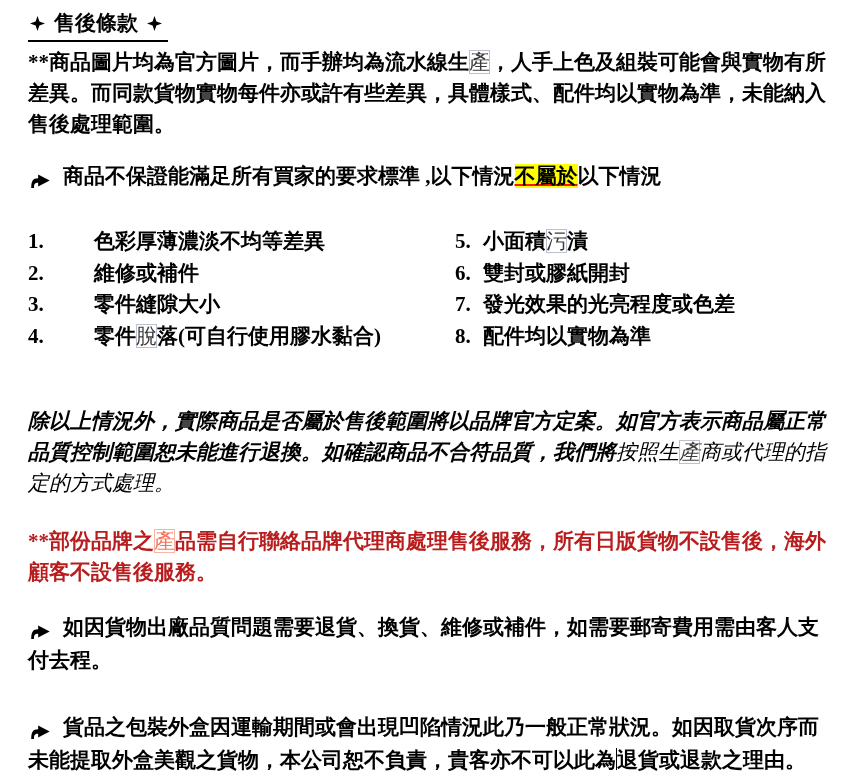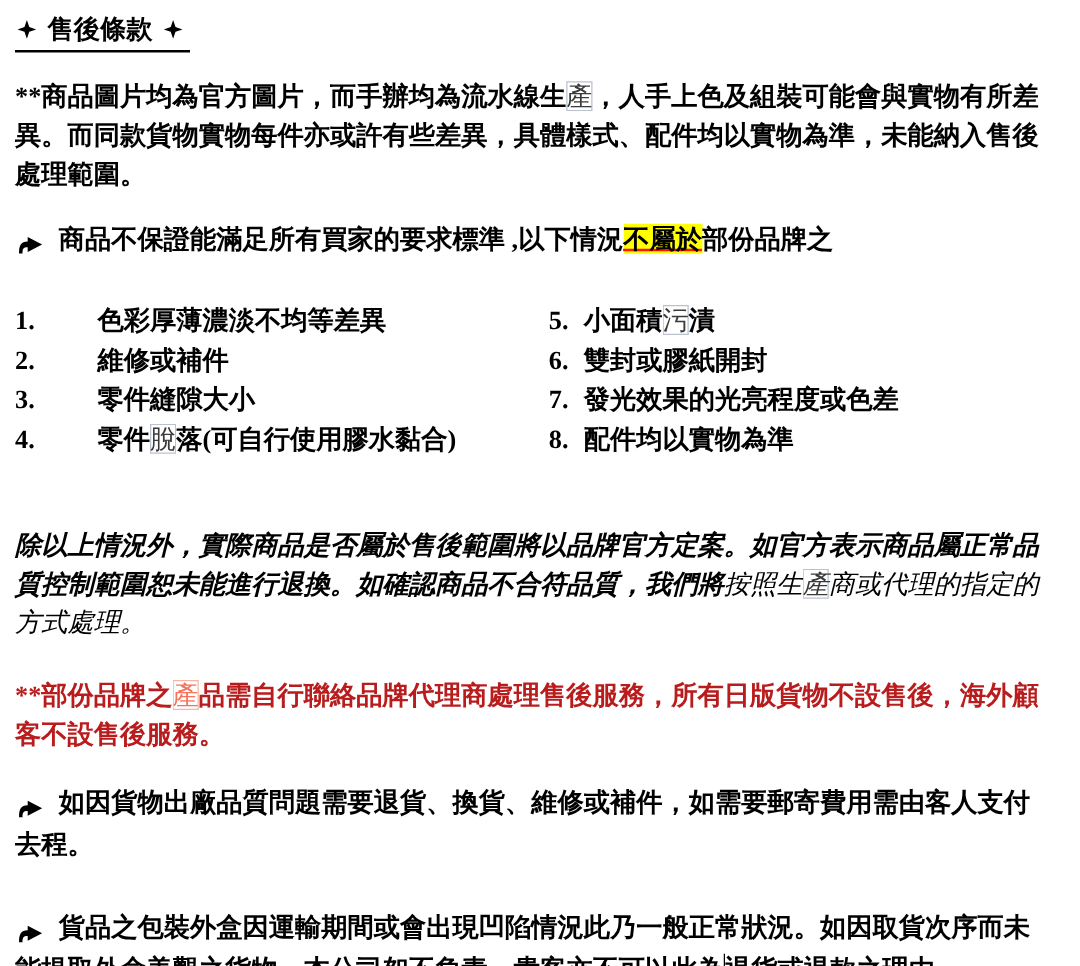--- a/index.html
+++ b/index.html
@@ -4,39 +4,39 @@
 <style>
   html, body {
     margin: 0; padding: 0;
     width: 864px; height: 773px;
     background: #ffffff;
     overflow: hidden;
   }
   .doc {
     box-sizing: border-box;
     width: 864px; height: 688px;
-    padding: 6px 26px 0 12px;
+    padding: 6px 26px 0 28px;
     font-family: "Liberation Serif", "DejaVu Serif", serif;
     font-weight: 700;
     font-size: 21px;
     line-height: 31px;
     color: #000000;
   }
   p { margin: 0; }
   .title {
     display: inline-flex;
     align-items: center;
     gap: 9px;
     border-bottom: 2px solid #000;
     padding: 0 6px 1px 2px;
     margin-top: 2px;
     font-size: 21px;
   }
   .star-icon svg { display: block; }
-  .intro        { margin-top: 20px; }
+  .intro        { margin-top: 5px; }
   .notice       { margin-top: 21px; }
   .list         { margin-top: 32px; display: flex; line-height: 31.5px; justify-content: center; }
   .list-col-left  { width: 427px; flex: 0 0 427px; }
   .list-col-right { flex: 1; }
   .list-col-left  .num { display: inline-block; width: 66px; }
   .list-col-right .num { display: inline-block; width: 28px; }
   .decision     { margin-top: 54px; font-style: italic; }
   .brand-notice { margin-top: 27px; }
   .returns      { margin-top: 24px; }
   .packaging    { margin-top: 36px; }
@@ -71,21 +71,21 @@
       <svg width="15" height="15" viewBox="0 0 18 18">
           <path d="M9 0 L11.3 6.7 L18 9 L11.3 11.3 L9 18 L6.7 11.3 L0 9 L6.7 6.7 Z" fill="#000"></path>
         </svg>
     </span>
   </div>
 
   <p class="intro"><span><span class="seg">**商品圖片均為官方圖片，而手辦均為流水線生</span><span class="seg seg-alt">產</span><span class="seg">，人手上色及組裝可能會與實物有所差異。而同款貨物實物每件亦或許有些差異，具體樣式、配件均以實物為準，未能納入售後處理範圍。</span></span></p>
 
   <p class="notice"><span class="arrow"><svg width="24" height="17" viewBox="0 0 26 18">
           <path d="M3.5 17 C3.5 10, 5 6.5, 11 6.5 L11 2.5 L23.5 9 L11 15.5 L11 11.5 C7 11.5, 6.5 13, 6.5 17 Z" fill="#000"></path>
-        </svg></span><span><span class="seg">商品不保證能滿足所有買家的要求標準 ,以下情況</span><span class="seg seg-hl">不屬於</span><span class="seg">部份品牌之</span></span></p>
+        </svg></span><span><span class="seg">商品不保證能滿足所有買家的要求標準 ,以下情況</span><span class="seg seg-hl">不屬於</span><span class="seg">以下情況</span></span></p>
 
   <div class="list">
     <div class="list-col-left">
       <div class="list-row"><span class="num">1.</span><span><span class="seg">色彩厚薄濃淡不均等差異</span></span></div>
       <div class="list-row"><span class="num">2.</span><span><span class="seg">維修或補件</span></span></div>
       <div class="list-row"><span class="num">3.</span><span><span class="seg">零件縫隙大小</span></span></div>
       <div class="list-row"><span class="num">4.</span><span><span class="seg">零件</span><span class="seg seg-alt">脫</span><span class="seg">落(可自行使用膠水黏合)</span></span></div>
     </div>
     <div class="list-col-right">
       <div class="list-row"><span class="num">5.</span><span><span class="seg">小面積</span><span class="seg seg-alt">污</span><span class="seg">漬</span></span></div>

